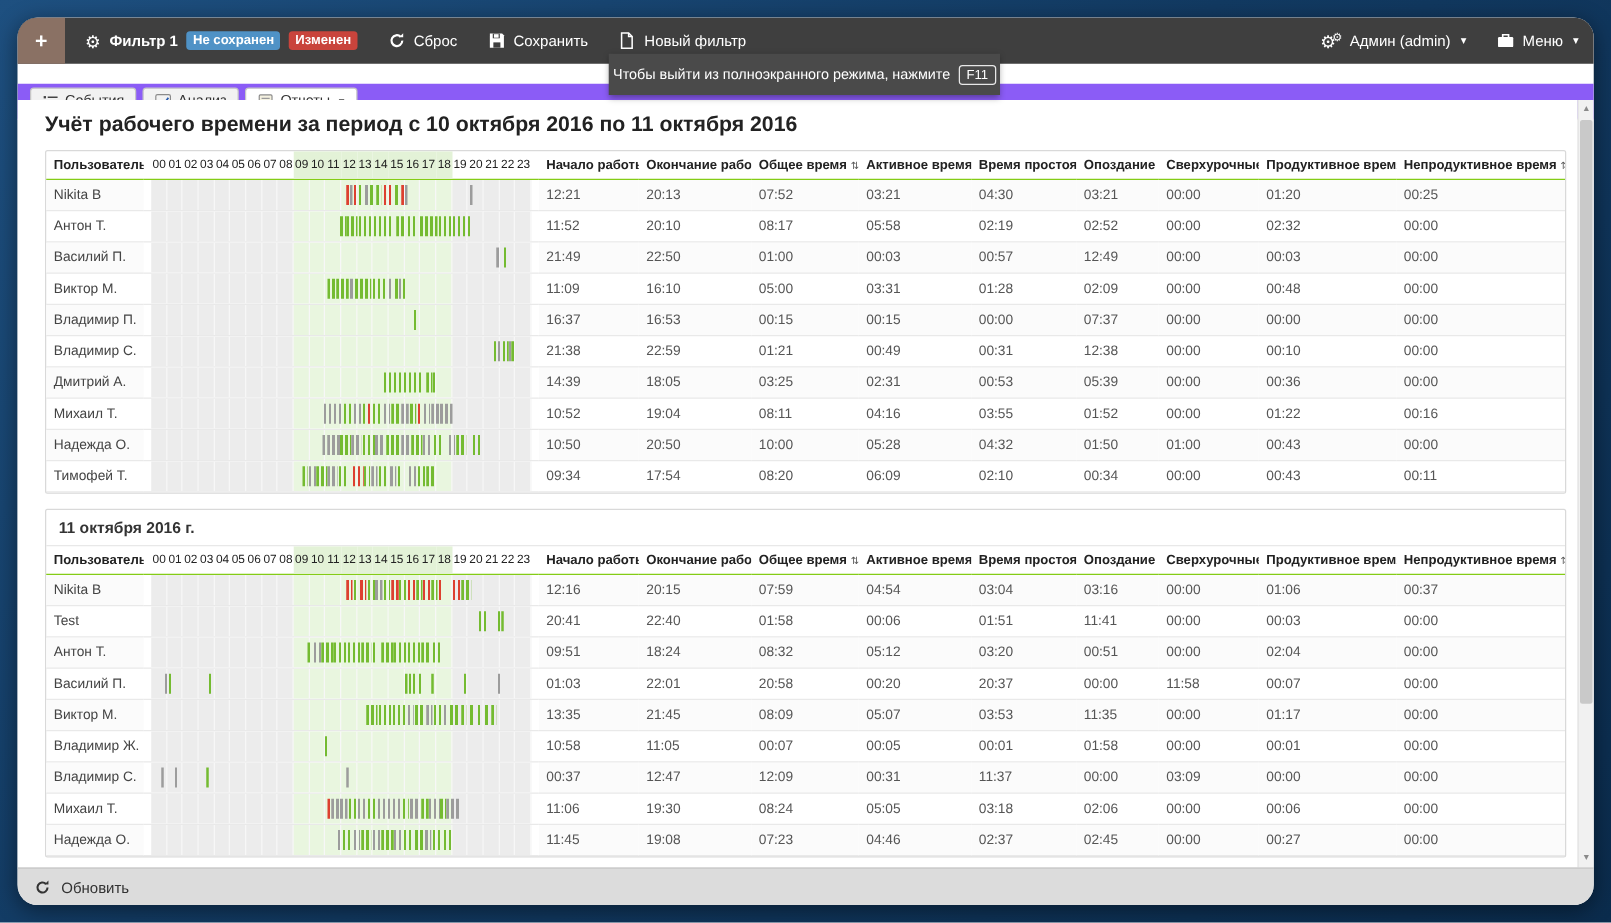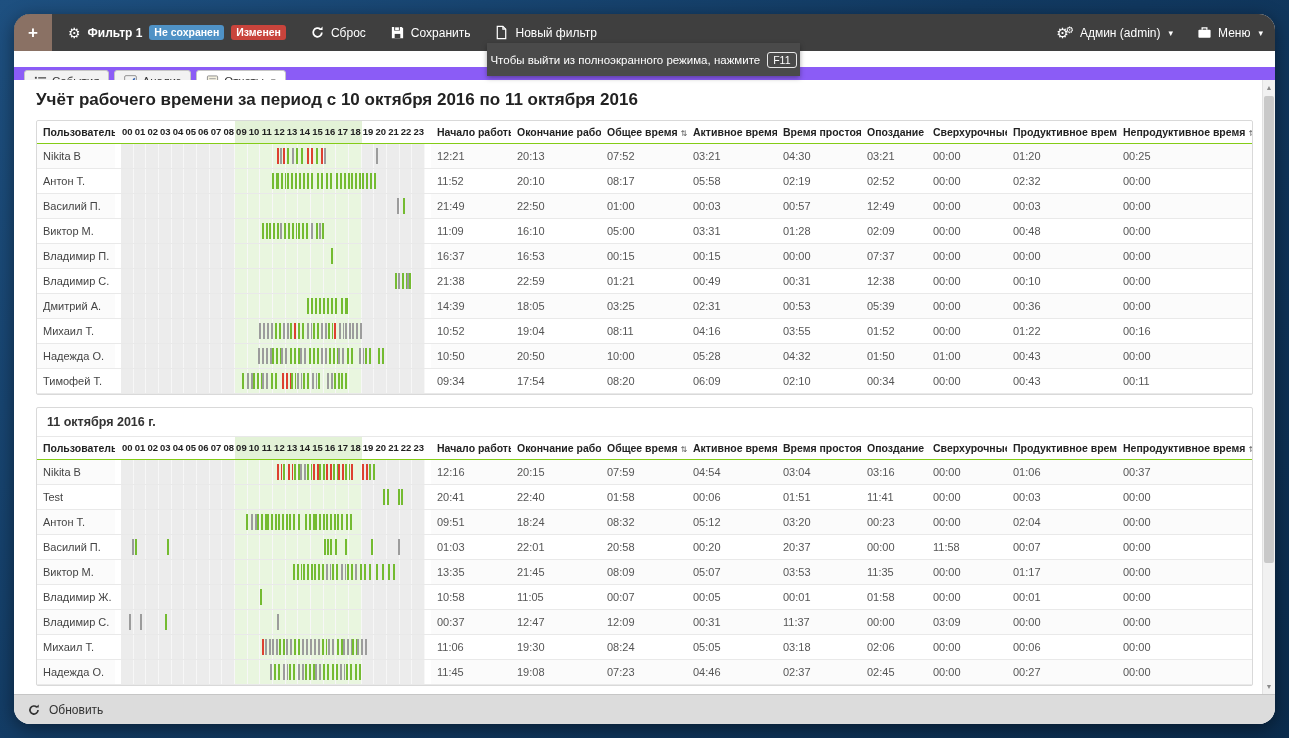--- a/index.html
+++ b/index.html
@@ -47,21 +47,21 @@
 
   .panel { border:1px solid #d9d9d9; border-radius:2px; margin-bottom:12px; background:#fff; }
   .panel-title { padding:7px 10px; font-size:12.5px; font-weight:bold; color:#333; border-bottom:1px solid #e8e8e8; }
 
   table.grid { width:100%; border-collapse:collapse; table-layout:fixed; font-size:11px; color:#555; }
   table.grid th { font-size:10.5px; font-weight:bold; color:#222; text-align:left; padding:0 6px; height:22px;
     border-bottom:1px solid #84cc16; white-space:nowrap; overflow:hidden; cursor:pointer; }
   th.sortable::after { content:"⇅"; font-size:8px; color:#555; margin-left:3px; font-weight:normal; }
   th.th-hours { padding:0; cursor:default; }
   .hours { display:flex; height:22px; }
-  .hcell { flex:1; text-align:center; font-size:9.5px; font-weight:bold; color:#222; line-height:22px; }
+  .hcell { flex:1; text-align:center; font-size:9.5px; font-weight:normal; color:#222; line-height:22px; }
   .hcell.work { background:#e3f2d7; }
 
   table.grid td { border-bottom:1px solid #e9e9e9; padding:0 6px; height:24px; line-height:24px;
     white-space:nowrap; overflow:hidden; }
   table.grid tbody tr:nth-child(odd) td { background:#fbfbfb; }
   td.td-user { color:#444; }
   td.td-tl { padding:0; background:none !important; }
   .tl { position:relative; height:24px; }
   .tlgrid { display:flex; height:100%; }
   .tcell { flex:1; background:#ececec; border-right:1px solid #f7f7f7; }
@@ -953,21 +953,21 @@
                     <div class="seg" style="left: 67.5%; width: 3.33333%; background: repeating-linear-gradient(90deg, rgb(116, 187, 49) 0px, rgb(116, 187, 49) 2px, transparent 2px, transparent 4px);"></div>
                     <div class="seg" style="left: 71.0417%; width: 2.29167%; background: repeating-linear-gradient(90deg, rgb(116, 187, 49) 0px, rgb(116, 187, 49) 2px, transparent 2px, transparent 4px);"></div>
                     <div class="seg" style="left: 74.1667%; width: 2.5%; background: repeating-linear-gradient(90deg, rgb(116, 187, 49) 0px, rgb(116, 187, 49) 2px, transparent 2px, transparent 4px);"></div>
                   </div>
                 </td>
                 <td>09:51</td>
                 <td>18:24</td>
                 <td>08:32</td>
                 <td>05:12</td>
                 <td>03:20</td>
-                <td>00:23</td>
+                <td>00:51</td>
                 <td>00:00</td>
                 <td>02:04</td>
                 <td>00:00</td>
               </tr>
               <tr>
                 <td class="td-user">Василий П.</td>
                 <td class="td-tl">
                   <div class="tl">
                     <div class="tlgrid">
                       <div class="tcell"></div>

